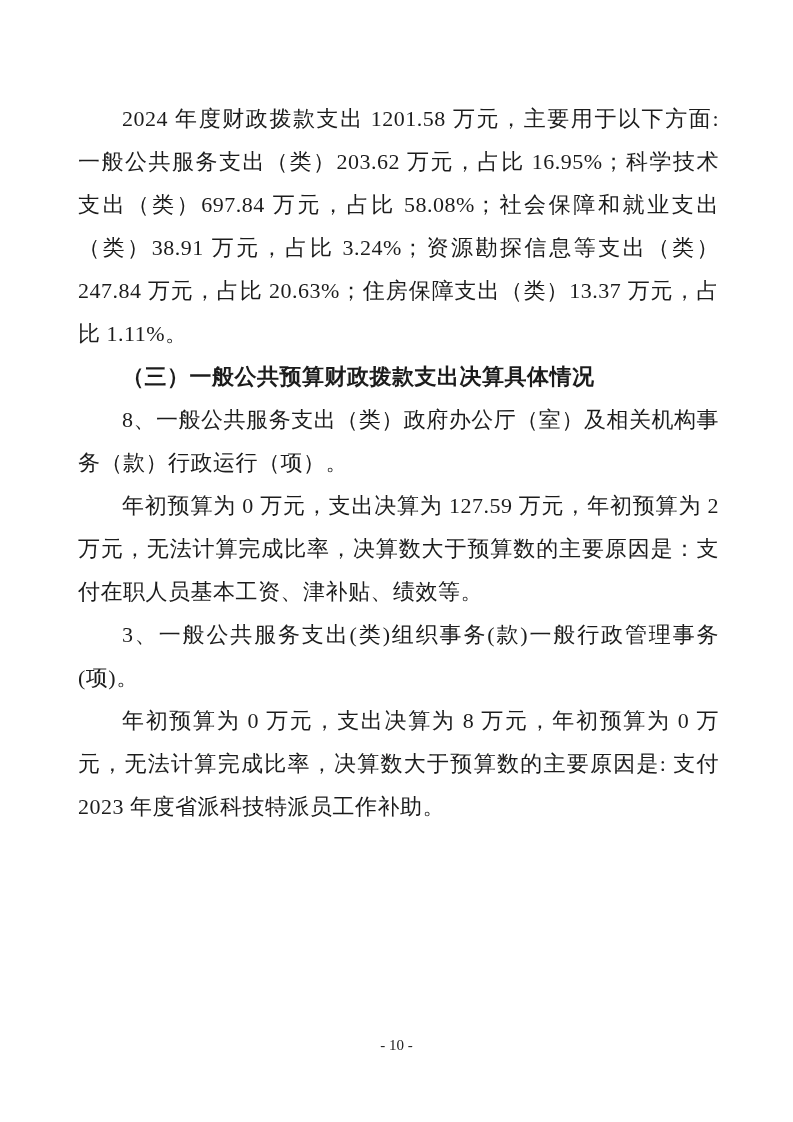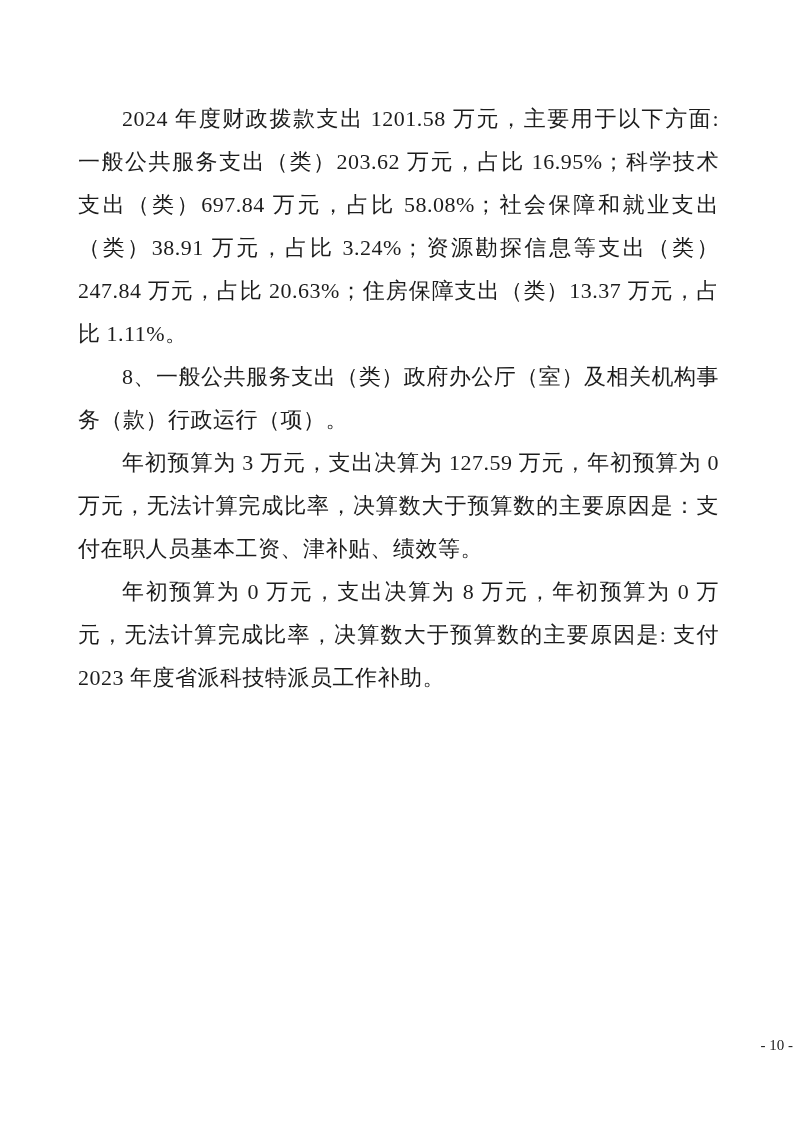--- a/index.html
+++ b/index.html
@@ -33,33 +33,35 @@
     text-indent: 2em;
   }
   .content p.heading {
     font-weight: bold;
   }
   .page-footer {
     position: absolute;
     left: 0;
     right: 0;
     top: 1034px;
-    text-align: right;
+    text-align: center;
     font-size: 15px;
     line-height: 22px;
     color: #222222;
     font-family: "Liberation Serif", "DejaVu Serif", serif;
   }
 </style>
 </head>
 <body>
 
 <div class="page">
   <main class="content">
       <p class="body">2024 年度财政拨款支出 1201.58 万元，主要用于以下方面: 一般公共服务支出（类）203.62 万元，占比 16.95%；科学技术支出（类）697.84 万元，占比 58.08%；社会保障和就业支出（类）38.91 万元，占比 3.24%；资源勘探信息等支出（类）247.84 万元，占比 20.63%；住房保障支出（类）13.37 万元，占比 1.11%。</p>
+      <p class="heading">（三）一般公共预算财政拨款支出决算具体情况</p>
       <p class="body">8、一般公共服务支出（类）政府办公厅（室）及相关机构事务（款）行政运行（项）。</p>
-      <p class="body">年初预算为 3 万元，支出决算为 127.59 万元，年初预算为 0 万元，无法计算完成比率，决算数大于预算数的主要原因是：支付在职人员基本工资、津补贴、绩效等。</p>
+      <p class="body">年初预算为 0 万元，支出决算为 127.59 万元，年初预算为 2 万元，无法计算完成比率，决算数大于预算数的主要原因是：支付在职人员基本工资、津补贴、绩效等。</p>
+      <p class="body">3、一般公共服务支出(类)组织事务(款)一般行政管理事务(项)。</p>
       <p class="body">年初预算为 0 万元，支出决算为 8 万元，年初预算为 0 万元，无法计算完成比率，决算数大于预算数的主要原因是: 支付 2023 年度省派科技特派员工作补助。</p>
     </main>
   <footer class="page-footer">
     <span>- 10 -</span>
   </footer>
 </div>
 
 </body></html>

